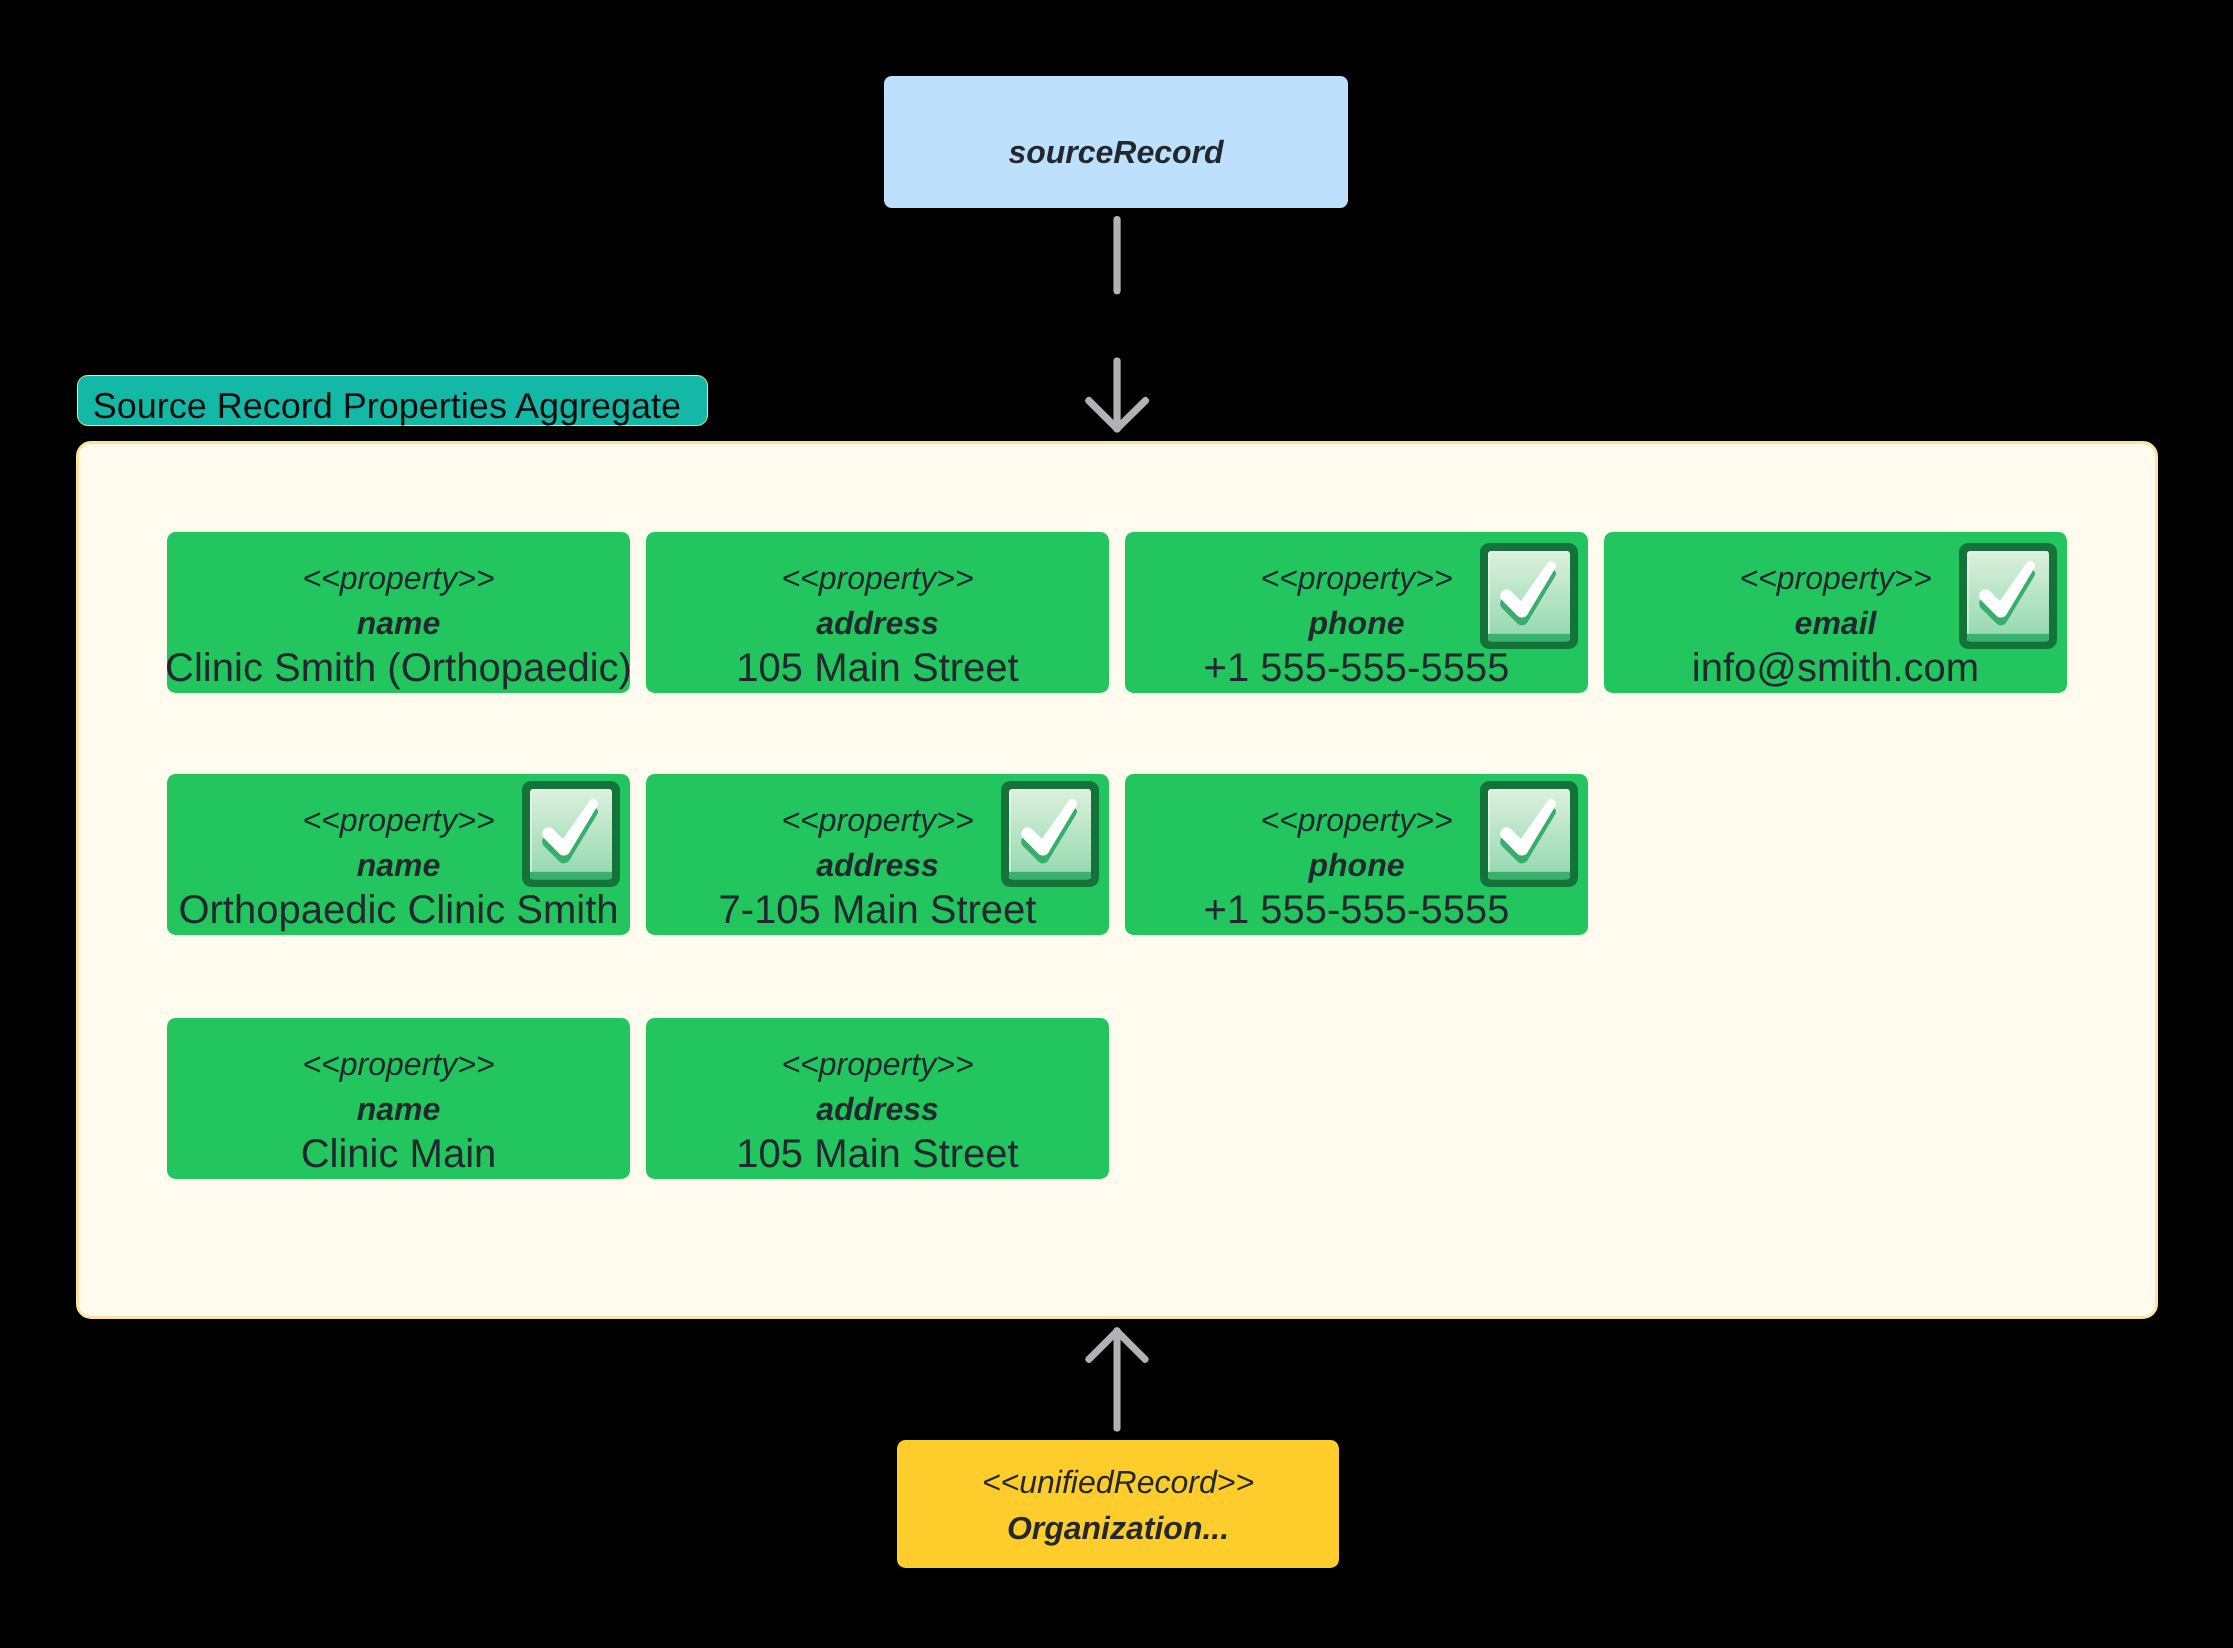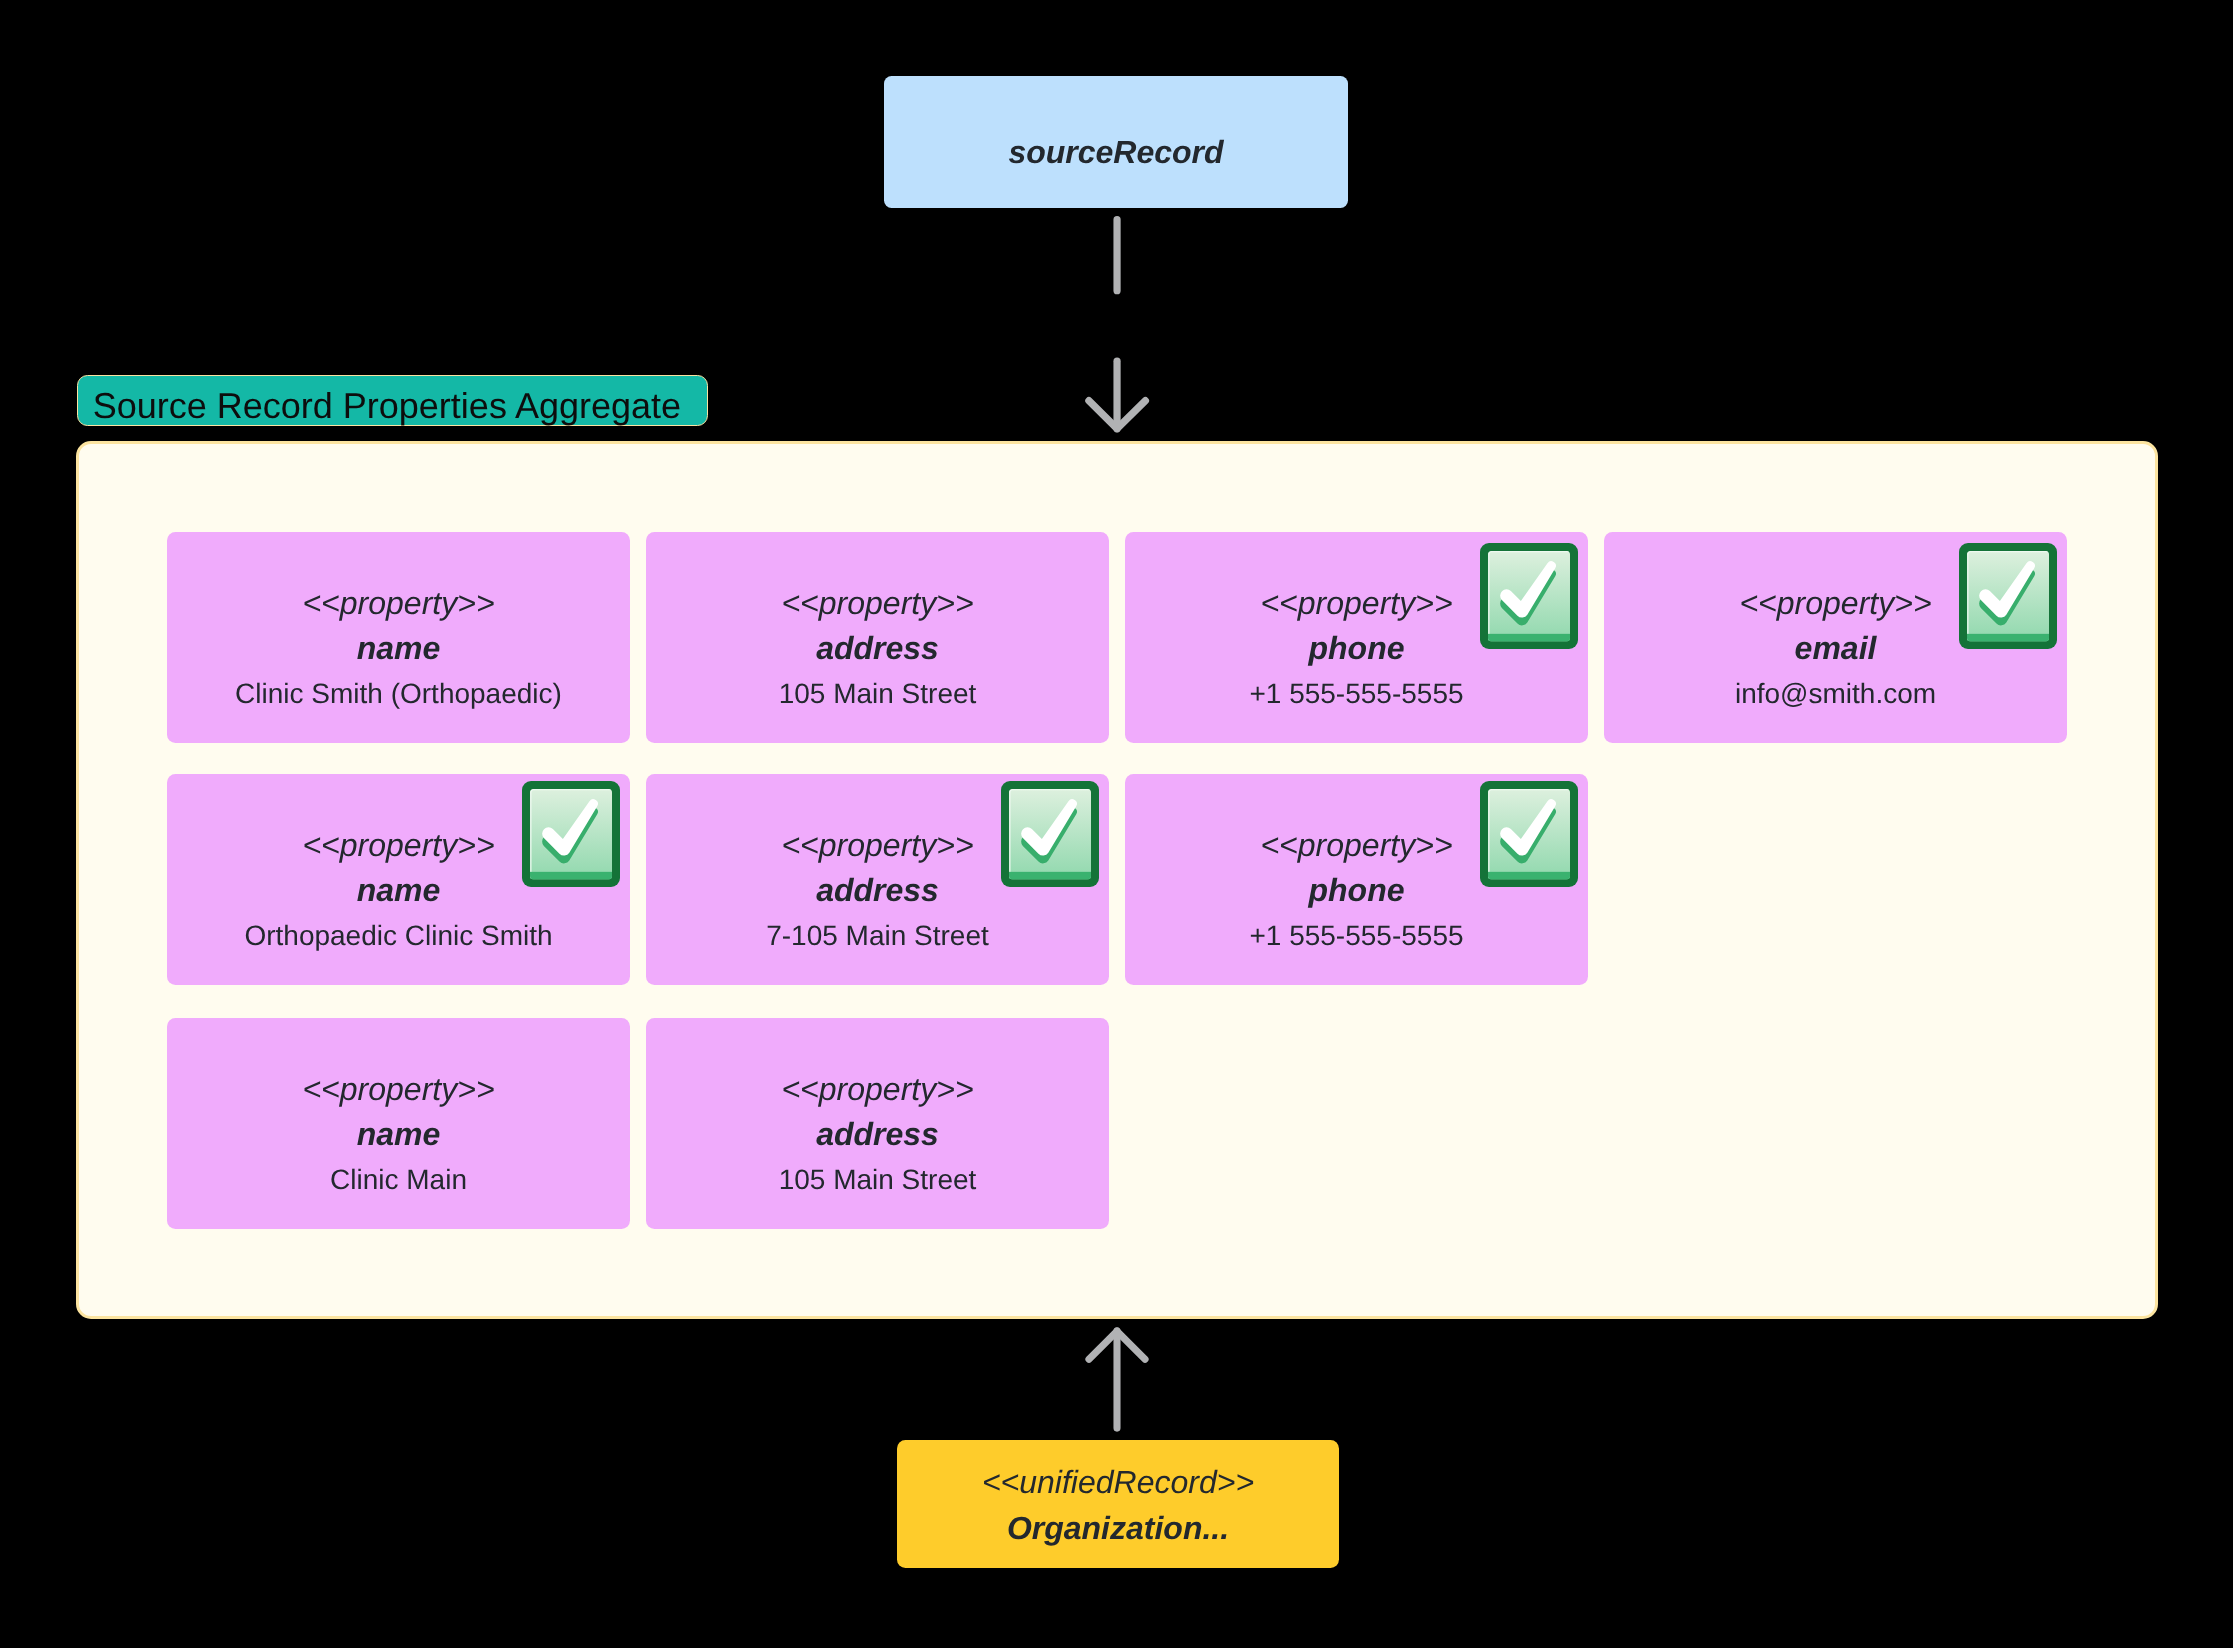--- a/index.html
+++ b/index.html
@@ -25,27 +25,27 @@
   #unified-record .lbl{font-style:italic;font-weight:bold;font-size:32px;line-height:46px;}
 
   #cluster{position:absolute;left:76px;top:441px;width:2082px;height:878px;
            background:#fffcef;border:3.8px solid #fce4a0;border-radius:15px;}
   #cluster-label{position:absolute;left:77px;top:375px;width:631px;height:51px;
            -webkit-font-smoothing:antialiased;transform:translateZ(0);
            background:#14b8a6;border:1.4px solid #fae3a2;border-radius:10.4px;
            display:flex;align-items:center;padding-left:14.7px;padding-top:10.4px;
            font-size:36px;color:#0d0d0d;line-height:1;white-space:nowrap;}
 
-  .prop{position:absolute;width:463px;height:211px;background:#f0abfc;
+  .prop{position:absolute;width:463px;height:161px;background:#22c55e;
         border-radius:8.5px;display:flex;flex-direction:column;
         align-items:center;justify-content:center;color:#23282e;
         text-align:center;white-space:nowrap;padding-top:21px;}
   .prop .st{font-style:italic;font-size:32px;line-height:45px;}
   .prop .nm{font-style:italic;font-weight:bold;font-size:32px;line-height:45px;}
-  .prop .vl{font-size:28px;line-height:45px;}
+  .prop .vl{font-size:40px;line-height:45px;}
   .check-wrap{position:absolute;line-height:0;}
   .check-svg{display:block;}
 
   .edge{position:absolute;overflow:visible;}
 </style>
 </head>
 <body>
 
 <div id="stage">
 

